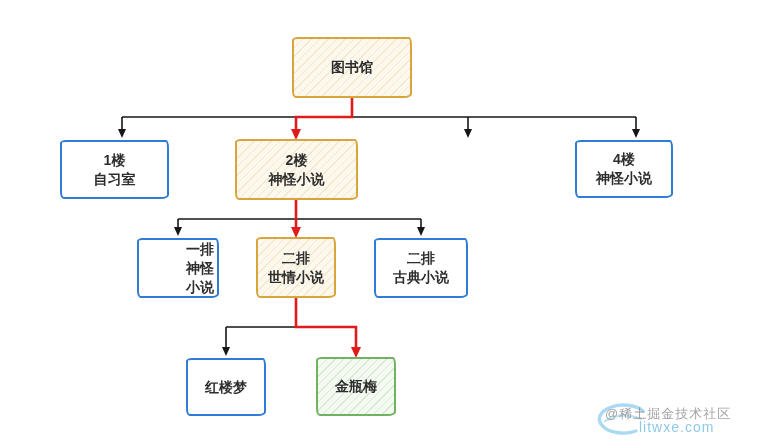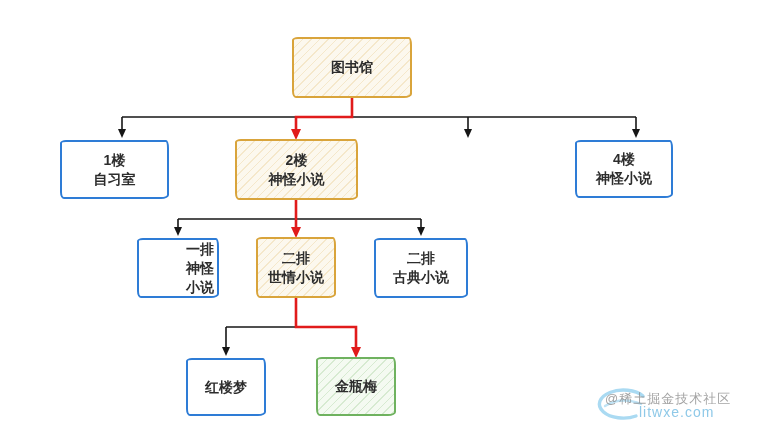--- a/index.html
+++ b/index.html
@@ -35,21 +35,21 @@
   #n-floor2  {left:235px;top:139px;width:123px;height:61px;}
   #n-floor3  {left:406px;top:140px;width:124px;height:58px;}
   #n-floor4  {left:575px;top:140px;width:98px;height:58px;}
   #n-row1    {left:137px;top:238px;width:82px; height:60px;padding-left:44px;}
   #n-row2    {left:256px;top:237px;width:80px; height:61px;}
   #n-row3    {left:374px;top:238px;width:94px; height:60px;}
   #n-book1   {left:186px;top:358px;width:80px; height:58px;}
   #n-book2   {left:316px;top:357px;width:80px; height:59px;}
 
   
-  #watermark{position:absolute;right:4px;bottom:19px;width:178px;height:42px;}
+  #watermark{position:absolute;right:4px;bottom:4px;width:178px;height:42px;}
   #watermark .wm-logo{position:absolute;left:0;top:0;}
   #watermark .wm-line1{
     position:absolute;left:14px;top:6px;font-size:13px;letter-spacing:1px;
     color:rgba(128,128,128,0.72);white-space:nowrap;
   }
   #watermark .wm-line2{
     position:absolute;left:48px;top:20px;font-size:14px;letter-spacing:1px;
     color:#8fc9e8;white-space:nowrap;
   }
 </style>

